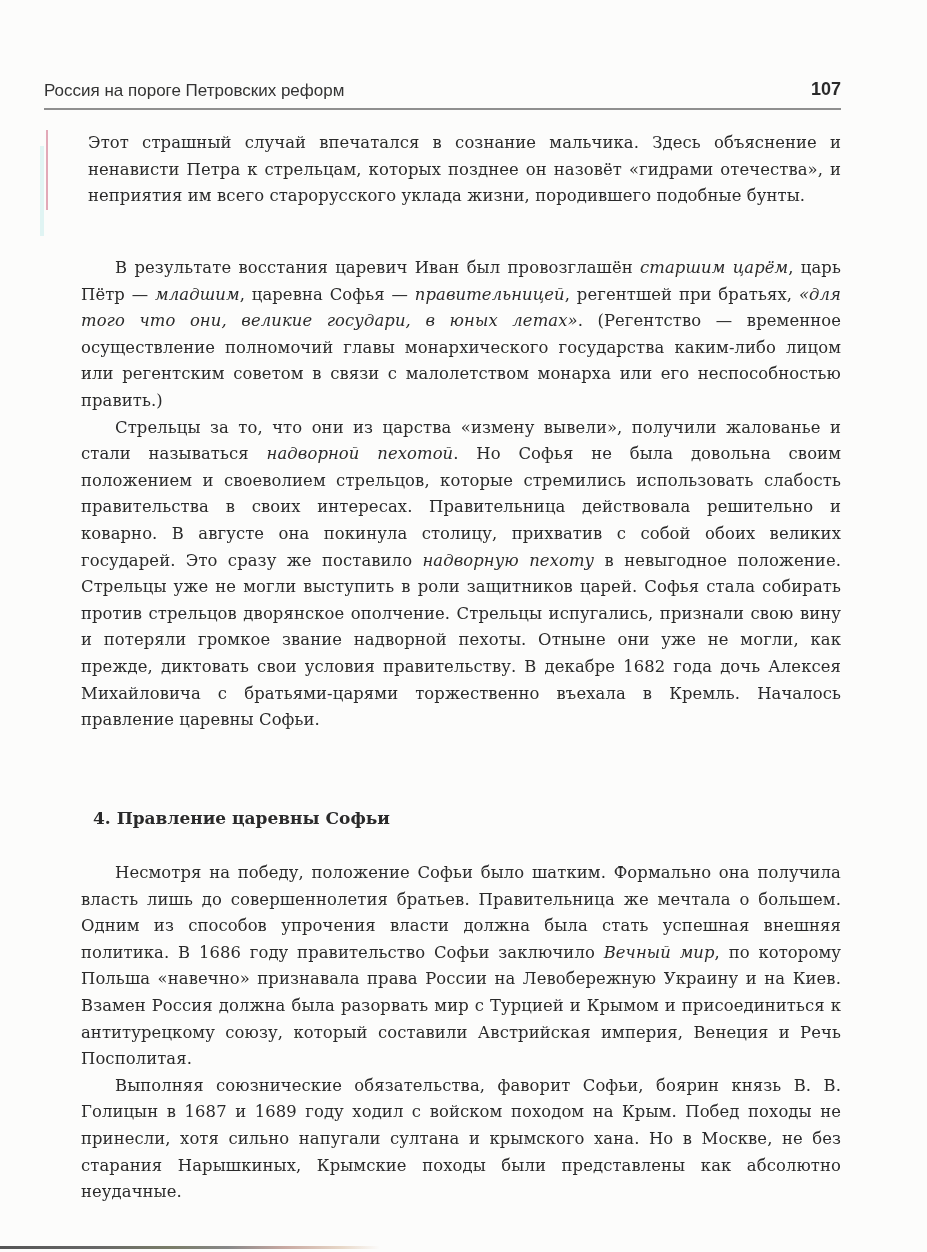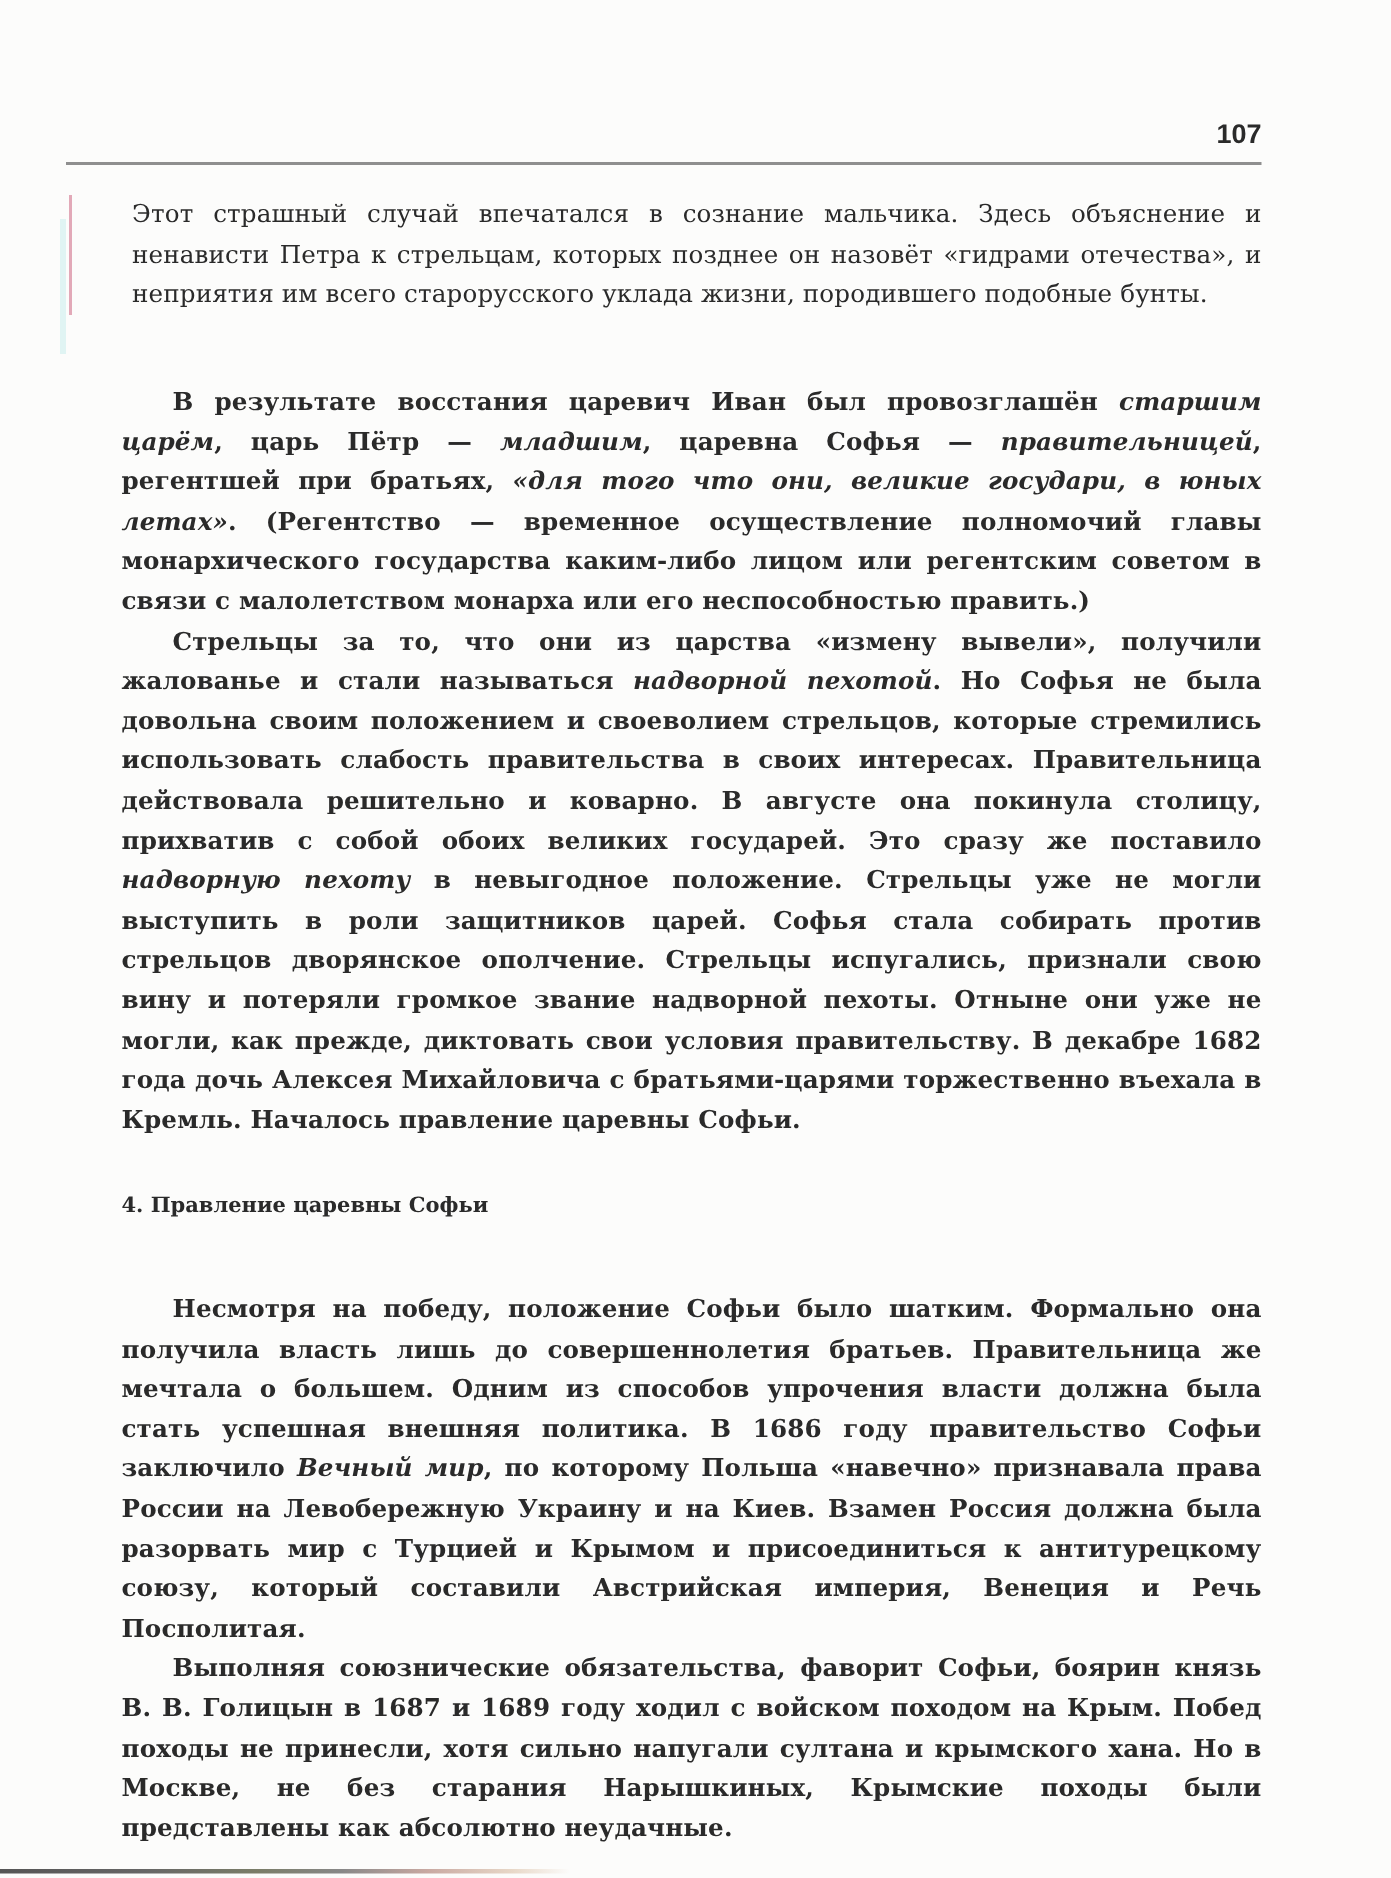--- a/index.html
+++ b/index.html
@@ -35,37 +35,38 @@
     }
     p, .aside p {
       margin: 0;
       font-size: 16.4px;
       line-height: 26.6px;
       text-align: justify;
       letter-spacing: 0.1px;
       hyphens: manual;
     }
     .body-text {
-      position: absolute; left: 81px; width: 760px; font-weight: bold;
+      position: absolute; left: 81px; width: 760px;
     }
     p.indent { text-indent: 34px; }
     em { font-style: italic; }
     h2 {
-      position: absolute; left: 81px; top: 796px; margin: 0;
-      font-size: 14px; font-weight: bold; color: #2a2a2a;
+      position: absolute; left: 81px; top: 796px; margin: 12px;
+      font-size: 17px; font-weight: bold; color: #2a2a2a;
     }
     .bottom-rule {
       position: absolute; left: 0; top: 1246px; width: 380px; height: 3px;
       background: linear-gradient(to right, #555 0%, #666 25%, #7a7d68 45%, #888 60%, #c9a9a2 75%, #e8d8c8 90%, #fcfcfb 100%);
     }
   </style>
 </head>
 <body>
 
 <div class="running-head">
+  <span class="title">Россия на пороге Петровских реформ</span>
   <span class="page-num">107</span>
 </div>
 
 <div class="aside">
   <p>Этот страшный случай впечатался в сознание мальчика. Здесь объяснение и ненависти Петра к стрельцам, которых позднее он назовёт «гидрами отечества», и неприятия им всего старорусского уклада жизни, породившего подобные бунты.</p>
 </div>
 
 <div class="body-text" style="top:255px;">
   <p class="indent"><span>В результате восстания царевич Иван был провозглашён </span><em>старшим царём</em><span>, царь Пётр — </span><em>младшим</em><span>, царевна Софья — </span><em>правительницей</em><span>, регентшей при братьях, </span><em>«для того что они, великие государи, в юных летах»</em><span>. (Регентство — временное осуществление полномочий главы монархического государства каким-либо лицом или регентским советом в связи с малолетством монарха или его неспособностью править.)</span></p>
   <p class="indent"><span>Стрельцы за то, что они из царства «измену вывели», получили жалованье и стали называться </span><em>надворной пехотой</em><span>. Но Софья не была довольна своим положением и своеволием стрельцов, которые стремились использовать слабость правительства в своих интересах. Правительница действовала решительно и коварно. В августе она покинула столицу, прихватив с собой обоих великих государей. Это сразу же поставило </span><em>надворную пехоту</em><span> в невыгодное положение. Стрельцы уже не могли выступить в роли защитников царей. Софья стала собирать против стрельцов дворянское ополчение. Стрельцы испугались, признали свою вину и потеряли громкое звание надворной пехоты. Отныне они уже не могли, как прежде, диктовать свои условия правительству. В декабре 1682 года дочь Алексея Михайловича с братьями-царями торжественно въехала в Кремль. Началось правление царевны Софьи.</span></p>

